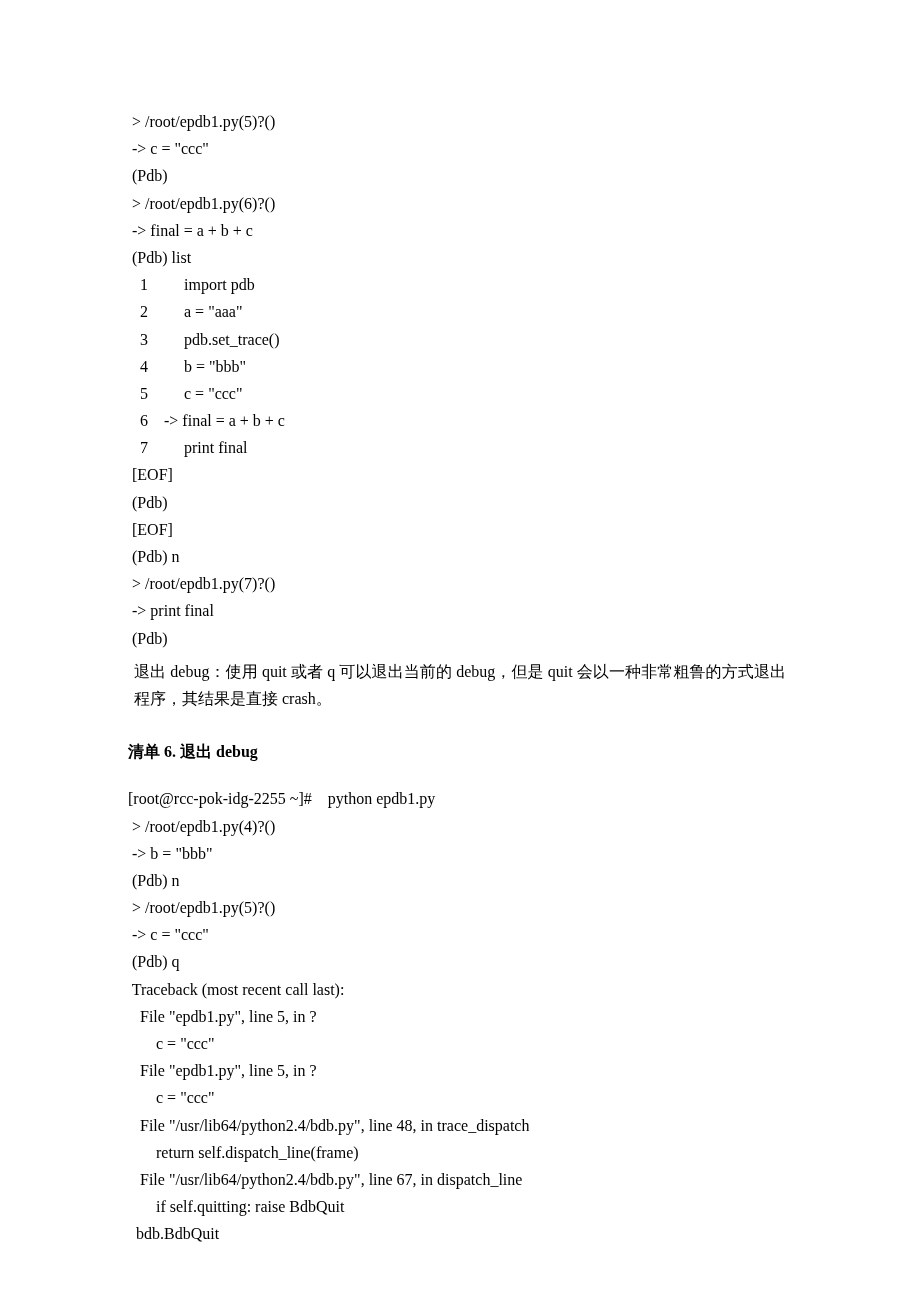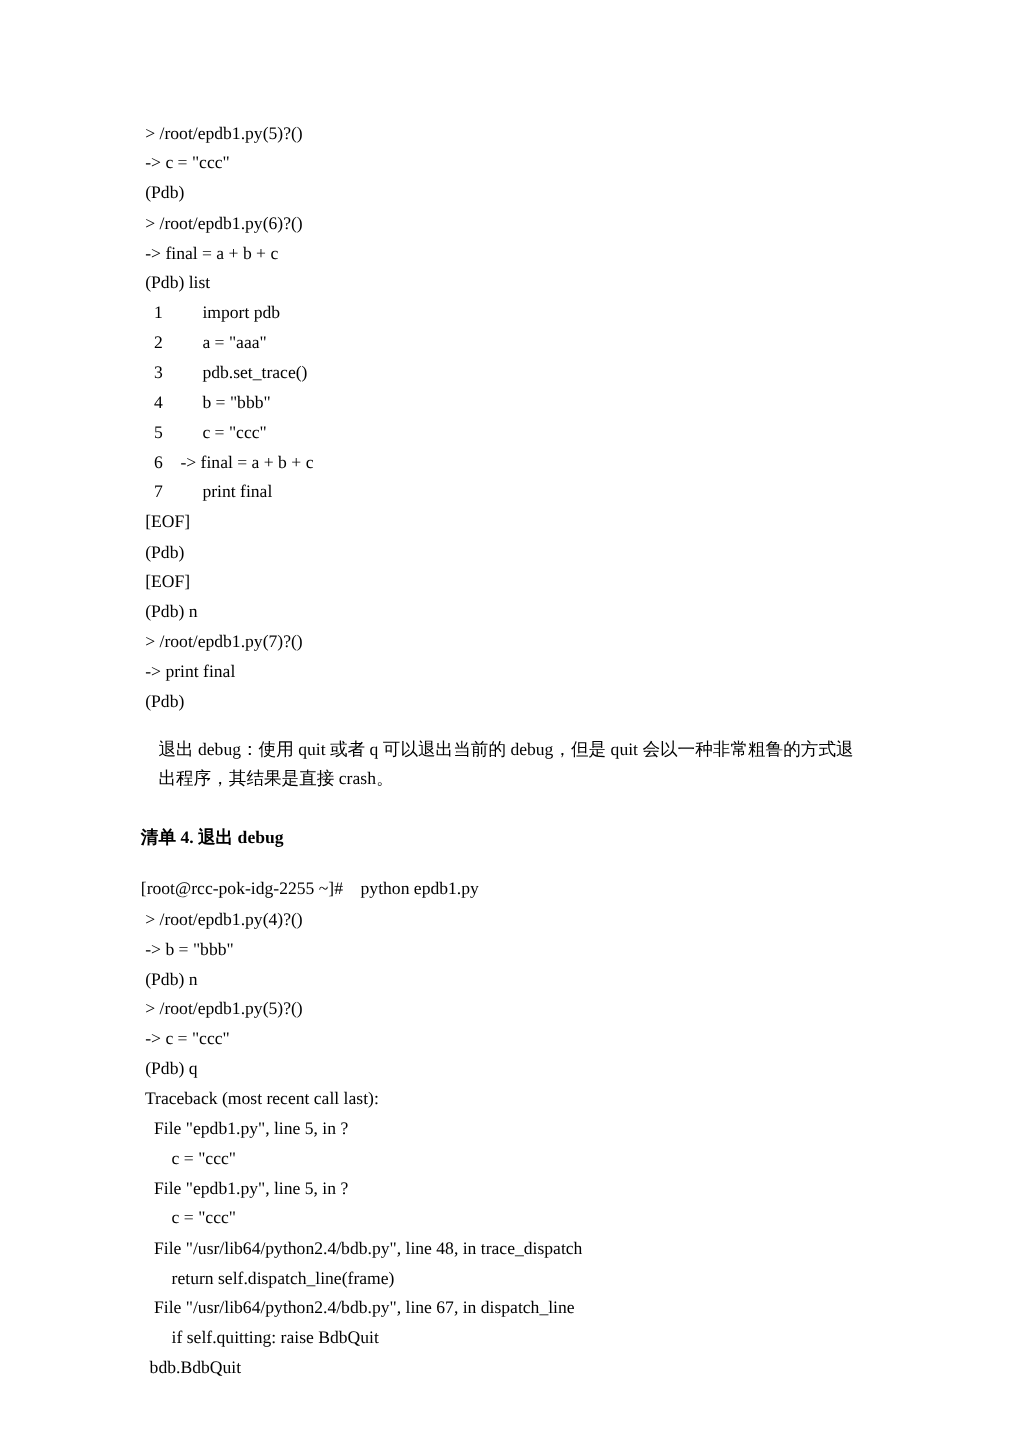--- a/index.html
+++ b/index.html
@@ -16,34 +16,34 @@
     padding: 108px 128px 80px 128px;
     box-sizing: border-box;
   }
   .code-block {
     white-space: pre;
     font-family: "Times New Roman", serif;
   }
   .code-line { white-space: pre; }
   .para {
     text-align: justify;
-    margin: 16px;
+    margin: 6px;
   }
   .heading {
     font-weight: bold;
     margin: 26px 0 20px 0;
   }
 </style>
 </head>
 <body>
 
 <div class="page">
 
   <div class="code-block" id="code1"><div class="code-line"> &gt; /root/epdb1.py(5)?()</div><div class="code-line"> -&gt; c = "ccc"</div><div class="code-line"> (Pdb)</div><div class="code-line"> &gt; /root/epdb1.py(6)?()</div><div class="code-line"> -&gt; final = a + b + c</div><div class="code-line"> (Pdb) list</div><div class="code-line">   1         import pdb</div><div class="code-line">   2         a = "aaa"</div><div class="code-line">   3         pdb.set_trace()</div><div class="code-line">   4         b = "bbb"</div><div class="code-line">   5         c = "ccc"</div><div class="code-line">   6    -&gt; final = a + b + c</div><div class="code-line">   7         print final</div><div class="code-line"> [EOF]</div><div class="code-line"> (Pdb)</div><div class="code-line"> [EOF]</div><div class="code-line"> (Pdb) n</div><div class="code-line"> &gt; /root/epdb1.py(7)?()</div><div class="code-line"> -&gt; print final</div><div class="code-line"> (Pdb)</div></div>
 
   <p class="para">退出  debug：使用  quit  或者  q  可以退出当前的  debug，但是  quit  会以一种非常粗鲁的方式退出程序，其结果是直接  crash。</p>
 
-  <div class="heading">清单  4.  退出  debug</div>
+  <div class="heading">清单  6.  退出  debug</div>
 
   <div class="code-block" id="code2"><div class="code-line">[root@rcc-pok-idg-2255 ~]#    python epdb1.py</div><div class="code-line"> &gt; /root/epdb1.py(4)?()</div><div class="code-line"> -&gt; b = "bbb"</div><div class="code-line"> (Pdb) n</div><div class="code-line"> &gt; /root/epdb1.py(5)?()</div><div class="code-line"> -&gt; c = "ccc"</div><div class="code-line"> (Pdb) q</div><div class="code-line"> Traceback (most recent call last):</div><div class="code-line">   File "epdb1.py", line 5, in ?</div><div class="code-line">       c = "ccc"</div><div class="code-line">   File "epdb1.py", line 5, in ?</div><div class="code-line">       c = "ccc"</div><div class="code-line">   File "/usr/lib64/python2.4/bdb.py", line 48, in trace_dispatch</div><div class="code-line">       return self.dispatch_line(frame)</div><div class="code-line">   File "/usr/lib64/python2.4/bdb.py", line 67, in dispatch_line</div><div class="code-line">       if self.quitting: raise BdbQuit</div><div class="code-line">  bdb.BdbQuit</div></div>
 
 
 </div>
 
 </body></html>

